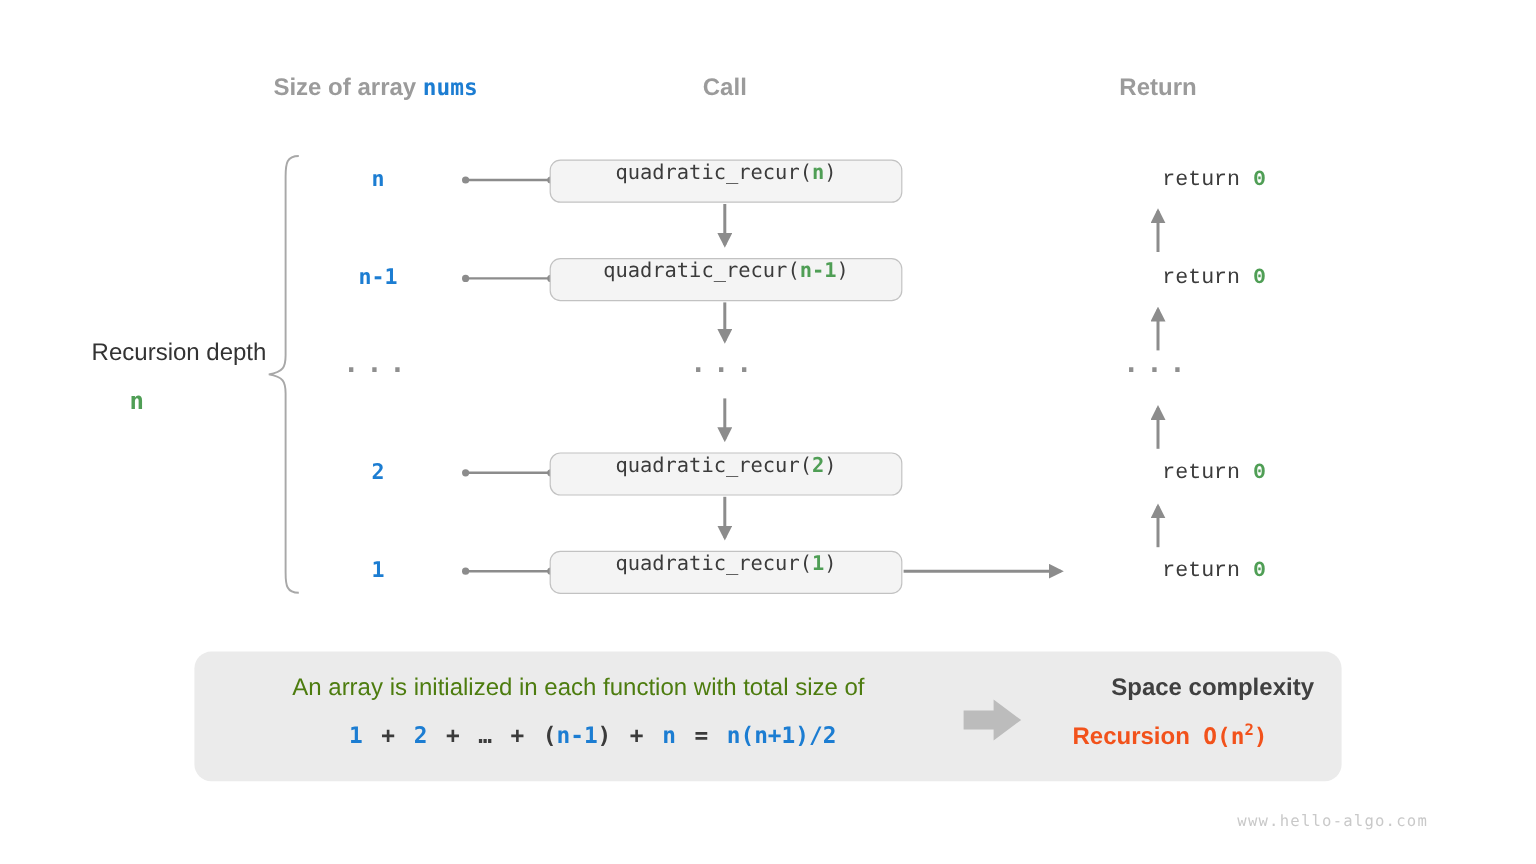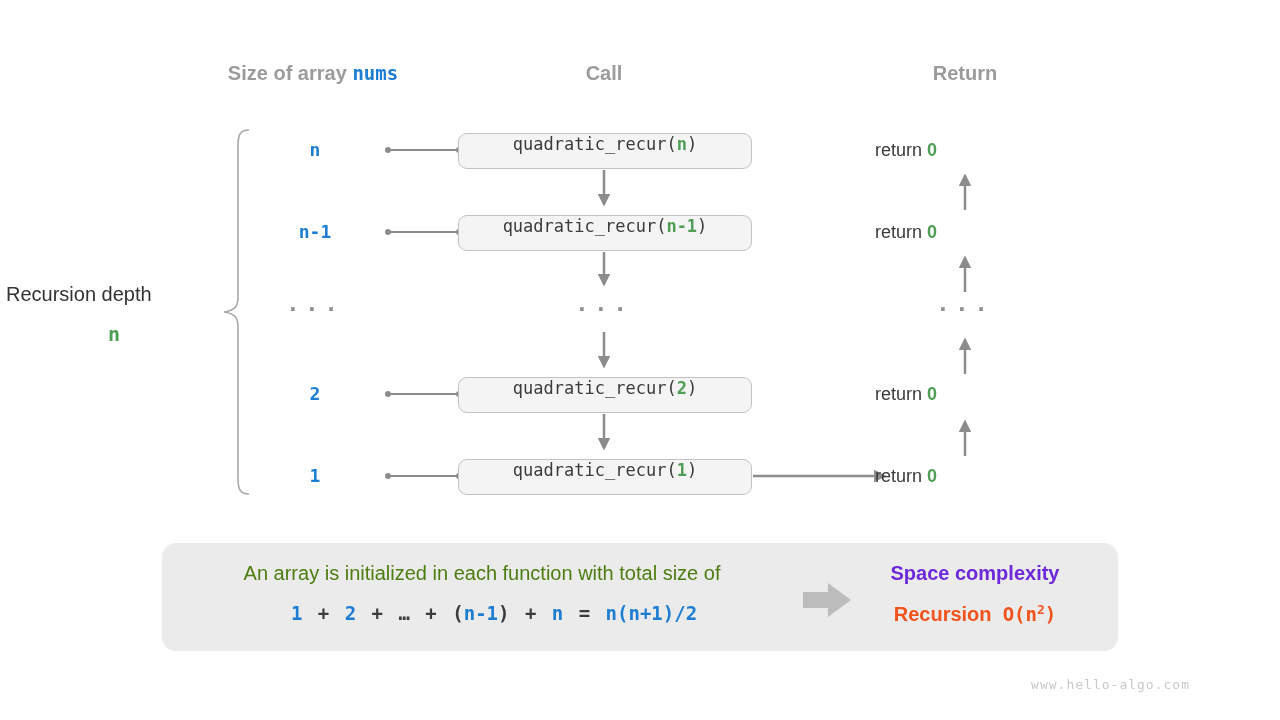--- a/index.html
+++ b/index.html
@@ -22,60 +22,60 @@
   
   .hdr{top:60px;height:26px;line-height:26px;text-align:center;
        font-weight:bold;font-size:20px;color:var(--gray-label);white-space:pre;}
   .hdr-size{left:153px;width:320px;}
   .hdr-call{left:504px;width:200px;}
   .hdr-ret{left:865px;width:200px;}
   .mono{font-family:"DejaVu Sans Mono",monospace;}
   .hdr .mono{font-size:19px;color:var(--blue);}
 
   
-  .recursion-depth{left:6px;top:283px;width:216px;text-align:left;font-size:20px;color:#333333;}
+  .recursion-depth{left:6px;top:283px;width:216px;text-align:right;font-size:20px;color:#333333;}
   .depth-n{left:6px;top:322px;width:216px;text-align:center;font-family:"DejaVu Sans Mono",monospace;
            font-weight:bold;font-size:20px;color:var(--green);}
 
   
   .size-label{left:255px;width:120px;height:28px;line-height:28px;text-align:center;
               font-family:"DejaVu Sans Mono",monospace;font-weight:bold;font-size:18px;color:var(--blue);}
   .sl0{top:136px}.sl1{top:218px}.sl2{top:380px}.sl3{top:462px}
 
   
   .call-box{left:458px;width:292px;height:34px;background:var(--box-bg);
             border:1.5px solid var(--box-border);border-radius:9px;
             display:flex;align-items:flex-start;justify-content:center;}
   .cb0{top:133px}.cb1{top:215px}.cb2{top:377px}.cb3{top:459px}
   .code{font-family:"DejaVu Sans Mono",monospace;font-size:17px;color:var(--dark);white-space:pre;}
   .green{color:var(--green);} .b{font-weight:bold;}
 
   
-  .ret{left:875px;width:180px;height:28px;line-height:28px;text-align:left;
-       font-family:Liberation Sans, sans-serif;font-size:18px;color:var(--dark);white-space:pre;}
+  .ret{left:875px;width:180px;height:28px;line-height:28px;text-align:right;
+       font-family:Liberation Mono, monospace;font-size:18px;color:var(--dark);white-space:pre;}
   .rt0{top:136px}.rt1{top:218px}.rt2{top:380px}.rt3{top:462px}
 
   
   .dots{top:291px;width:90px;text-align:center;font-family:"DejaVu Sans Mono",monospace;
         font-weight:bold;font-size:22px;letter-spacing:6px;color:#8f8f8f;}
   .dots-size{left:270px}.dots-call{left:559px}.dots-ret{left:920px}
 
   
   .trigger{left:698px;top:423px;width:242px;text-align:center;
            font-weight:bold;font-size:19px;color:var(--gray-label);}
 
   
   .summary{left:162px;top:543px;width:956px;height:108px;background:var(--summary-bg);
            border-radius:14px;z-index:1;}
   .sum-line1{left:182px;top:562px;width:600px;text-align:center;font-size:20px;color:#4d7c0f;}
   .formula{left:194px;top:602px;width:600px;text-align:center;
            font-family:"DejaVu Sans Mono",monospace;font-weight:bold;font-size:19px;
            word-spacing:4px;white-space:pre;color:var(--dark);}
-  .space-label{left:855px;top:562px;width:240px;text-align:center;
-               font-weight:bold;font-size:20px;color:#6d28d9;}
+  .space-label{left:855px;top:562px;width:240px;text-align:right;
+               font-weight:bold;font-size:20px;color:#404040;}
   .quad{left:855px;top:603px;width:240px;text-align:center;color:var(--orange);white-space:pre;}
   .quad-word{font-weight:bold;font-size:20px;}
   .bigO{font-family:"DejaVu Sans Mono",monospace;font-weight:bold;font-size:19px;}
   .bigO sup{font-size:13px;line-height:0;}
 
   
   .watermark{right:38px;top:677px;width:300px;text-align:right;
              font-family:"DejaVu Sans Mono",monospace;font-size:13px;color:#c9c9c9;letter-spacing:1px;}
 </style>
 </head>

